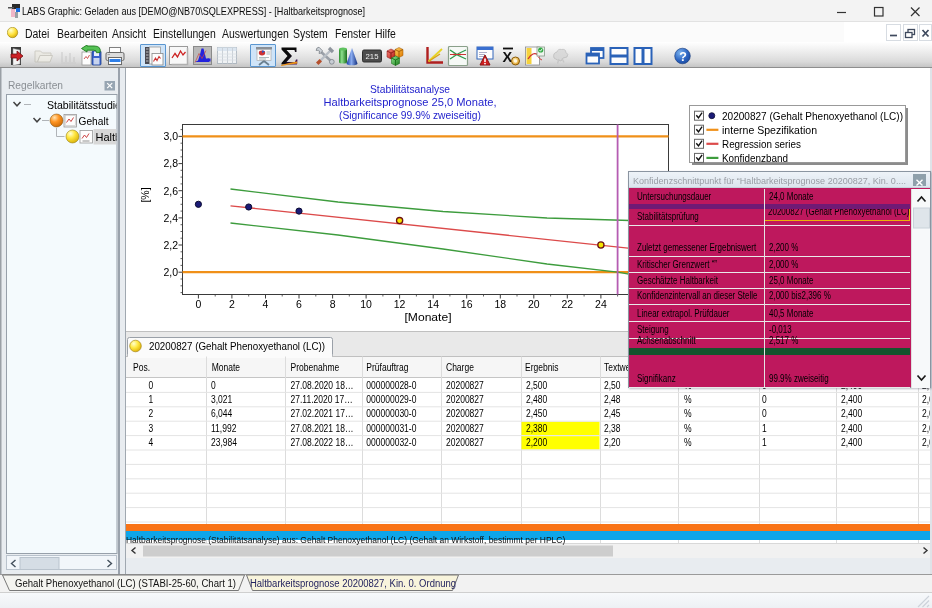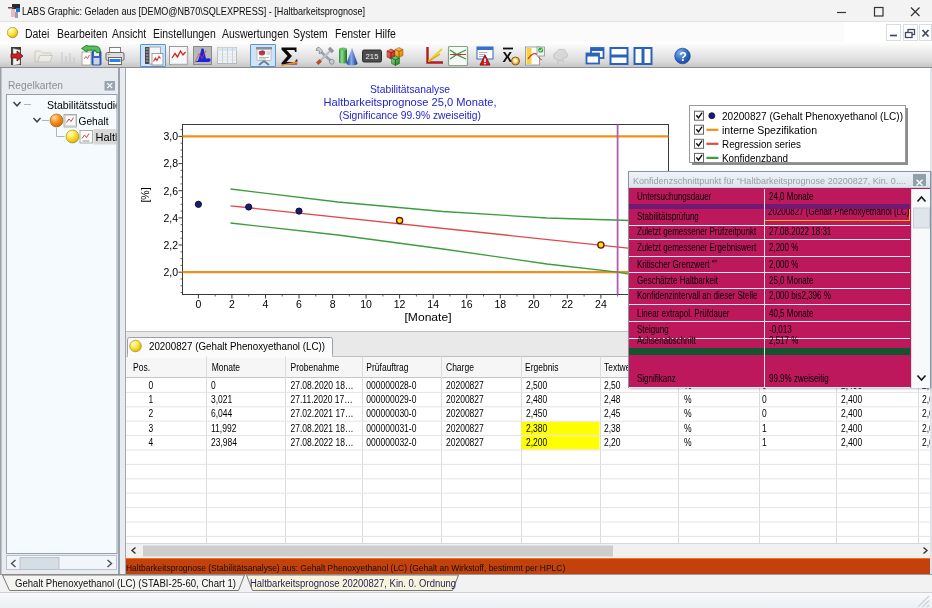--- a/index.html
+++ b/index.html
@@ -484,21 +484,21 @@
 </svg>
 
 <div class="abs" style="left:125.5px;top:543px;width:806.5px;height:15px;background:#f1f1f1;border-top:1px solid #d8d8d8">
   <svg width="806" height="14">
   <path d="M9.5,3.5 l-3.5,3 3.5,3" fill="none" stroke="#333" stroke-width="1.4"></path>
   <path d="M797.5,3.5 l3.5,3 -3.5,3" fill="none" stroke="#333" stroke-width="1.4"></path>
   <rect x="17" y="1.5" width="470" height="11" fill="#cdcdcd"></rect>
   </svg>
 </div>
 
-<div class="abs" style="left:125.5px;top:558px;width:806.5px;height:16px;background:#c2410c;border-top:1px solid #f97316">
+<div class="abs" style="left:125.5px;top:524px;width:806.5px;height:16px;background:#0ea5e9;border-top:7px solid #f97316">
   <span style="position:absolute;left:0.5px;top:3px;font-size:9.5px;color:#111;white-space:nowrap;transform:scaleX(0.89);transform-origin:0 0">Haltbarkeitsprognose (Stabilitätsanalyse) aus: Gehalt Phenoxyethanol (LC) (Gehalt an Wirkstoff, bestimmt per HPLC)</span>
 </div>
 
 <svg width="121" height="506" viewBox="0 0 121 506" style="position:absolute;left:0px;top:68px">
 <defs>
 <radialGradient id="torange" cx="0.35" cy="0.28" r="0.85">
         <stop offset="0" stop-color="#ffe2b0"></stop>
         <stop offset="0.4" stop-color="#ff9522"></stop>
         <stop offset="1" stop-color="#c06000"></stop>
       </radialGradient>
@@ -576,24 +576,20 @@
 <div style="position:absolute;left:0;top:16.5px;width:281px;height:37px;border-bottom:1px solid #e9e9e9">
       <div style="position:absolute;left:8px;bottom:2.5px;font-size:10px;white-space:nowrap;transform:scaleX(0.80);transform-origin:0 0">Stabilitätsprüfung</div>
       <div style="position:absolute;left:135px;top:15px;width:146px;height:17px;border:1px solid #eab308;white-space:nowrap;overflow:hidden">
         <div style="position:absolute;left:3px;top:1.5px;font-size:10px;white-space:nowrap;transform:scaleX(0.80);transform-origin:0 0">20200827 (Gehalt Phenoxyethanol (LC)</div>
       </div>
     </div>
 <div style="position:absolute;left:0;top:21px;width:281px;height:16.4px;border-bottom:5px solid #701a75">
       <div style="position:absolute;left:8px;bottom:2.5px;font-size:10px;white-space:nowrap;transform:scaleX(0.80);transform-origin:0 0">Untersuchungsdauer</div>
       <div style="position:absolute;left:140px;bottom:2.5px;font-size:10px;white-space:nowrap;transform:scaleX(0.80);transform-origin:0 0">24,0 Monate</div>
     </div>
-<div style="position:absolute;left:0;top:51.9px;width:281px;height:16.4px;border-bottom:1px solid #e9e9e9">
-      <div style="position:absolute;left:8px;bottom:2.5px;font-size:10px;white-space:nowrap;transform:scaleX(0.80);transform-origin:0 0">Zuletzt gemessener Prüfzeitpunkt</div>
-      <div style="position:absolute;left:140px;bottom:2.5px;font-size:10px;white-space:nowrap;transform:scaleX(0.80);transform-origin:0 0">27.08.2022 18:31</div>
-    </div>
 <div style="position:absolute;left:0;top:68.3px;width:281px;height:16.4px;border-bottom:1px solid #e9e9e9">
       <div style="position:absolute;left:8px;bottom:2.5px;font-size:10px;white-space:nowrap;transform:scaleX(0.80);transform-origin:0 0">Zuletzt gemessener Ergebniswert</div>
       <div style="position:absolute;left:140px;bottom:2.5px;font-size:10px;white-space:nowrap;transform:scaleX(0.80);transform-origin:0 0">2,200 %</div>
     </div>
 <div style="position:absolute;left:0;top:84.7px;width:281px;height:16.4px;border-bottom:1px solid #e9e9e9">
       <div style="position:absolute;left:8px;bottom:2.5px;font-size:10px;white-space:nowrap;transform:scaleX(0.80);transform-origin:0 0">Kritischer Grenzwert “”</div>
       <div style="position:absolute;left:140px;bottom:2.5px;font-size:10px;white-space:nowrap;transform:scaleX(0.80);transform-origin:0 0">2,000 %</div>
     </div>
 <div style="position:absolute;left:0;top:101.1px;width:281px;height:16.4px;border-bottom:1px solid #e9e9e9">
       <div style="position:absolute;left:8px;bottom:2.5px;font-size:10px;white-space:nowrap;transform:scaleX(0.80);transform-origin:0 0">Geschätzte Haltbarkeit</div>

